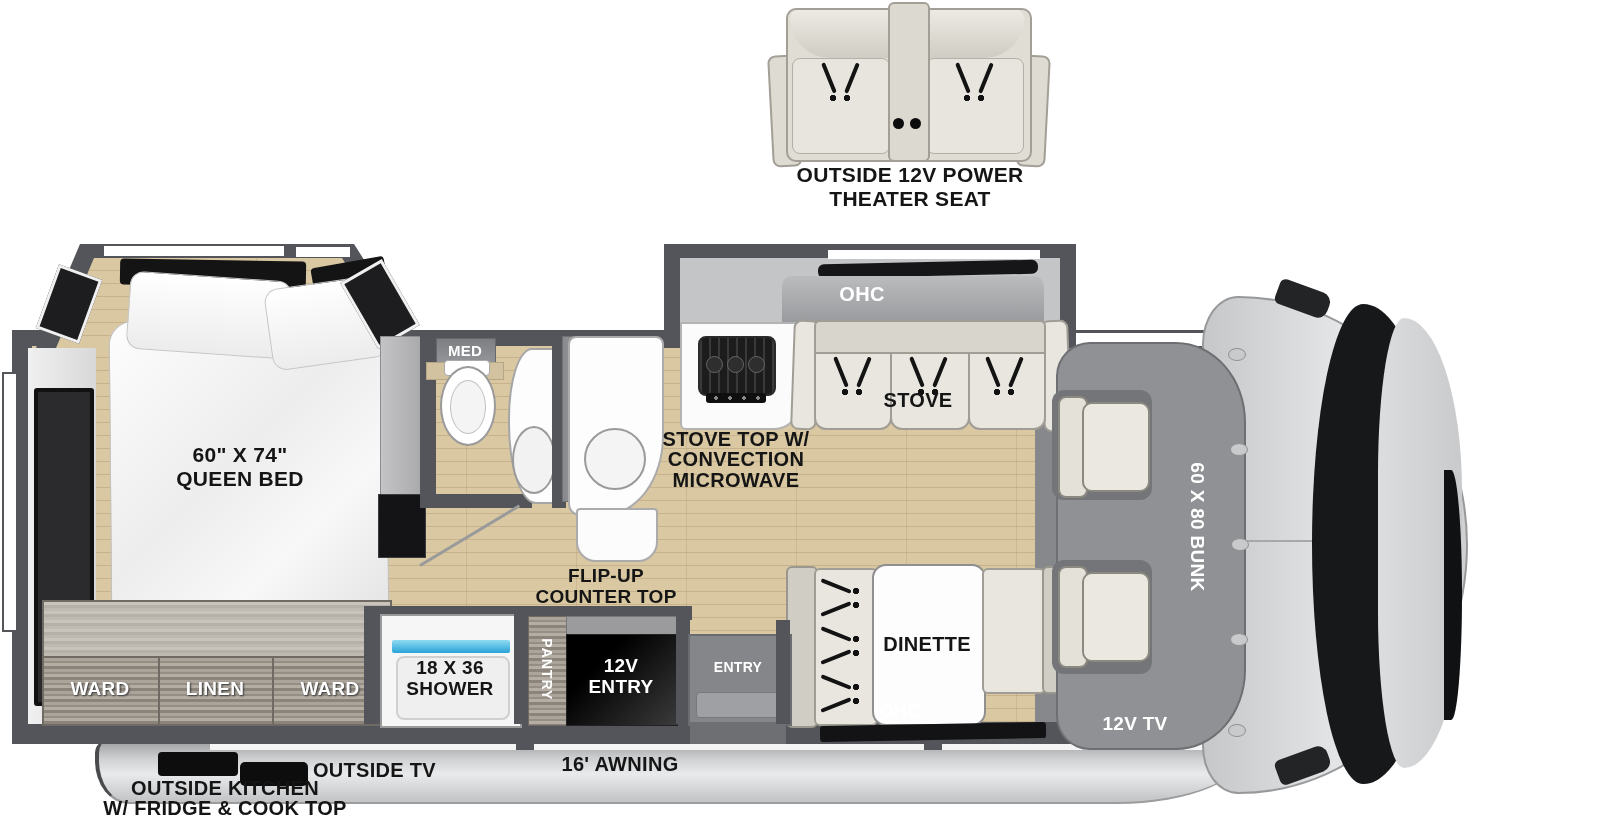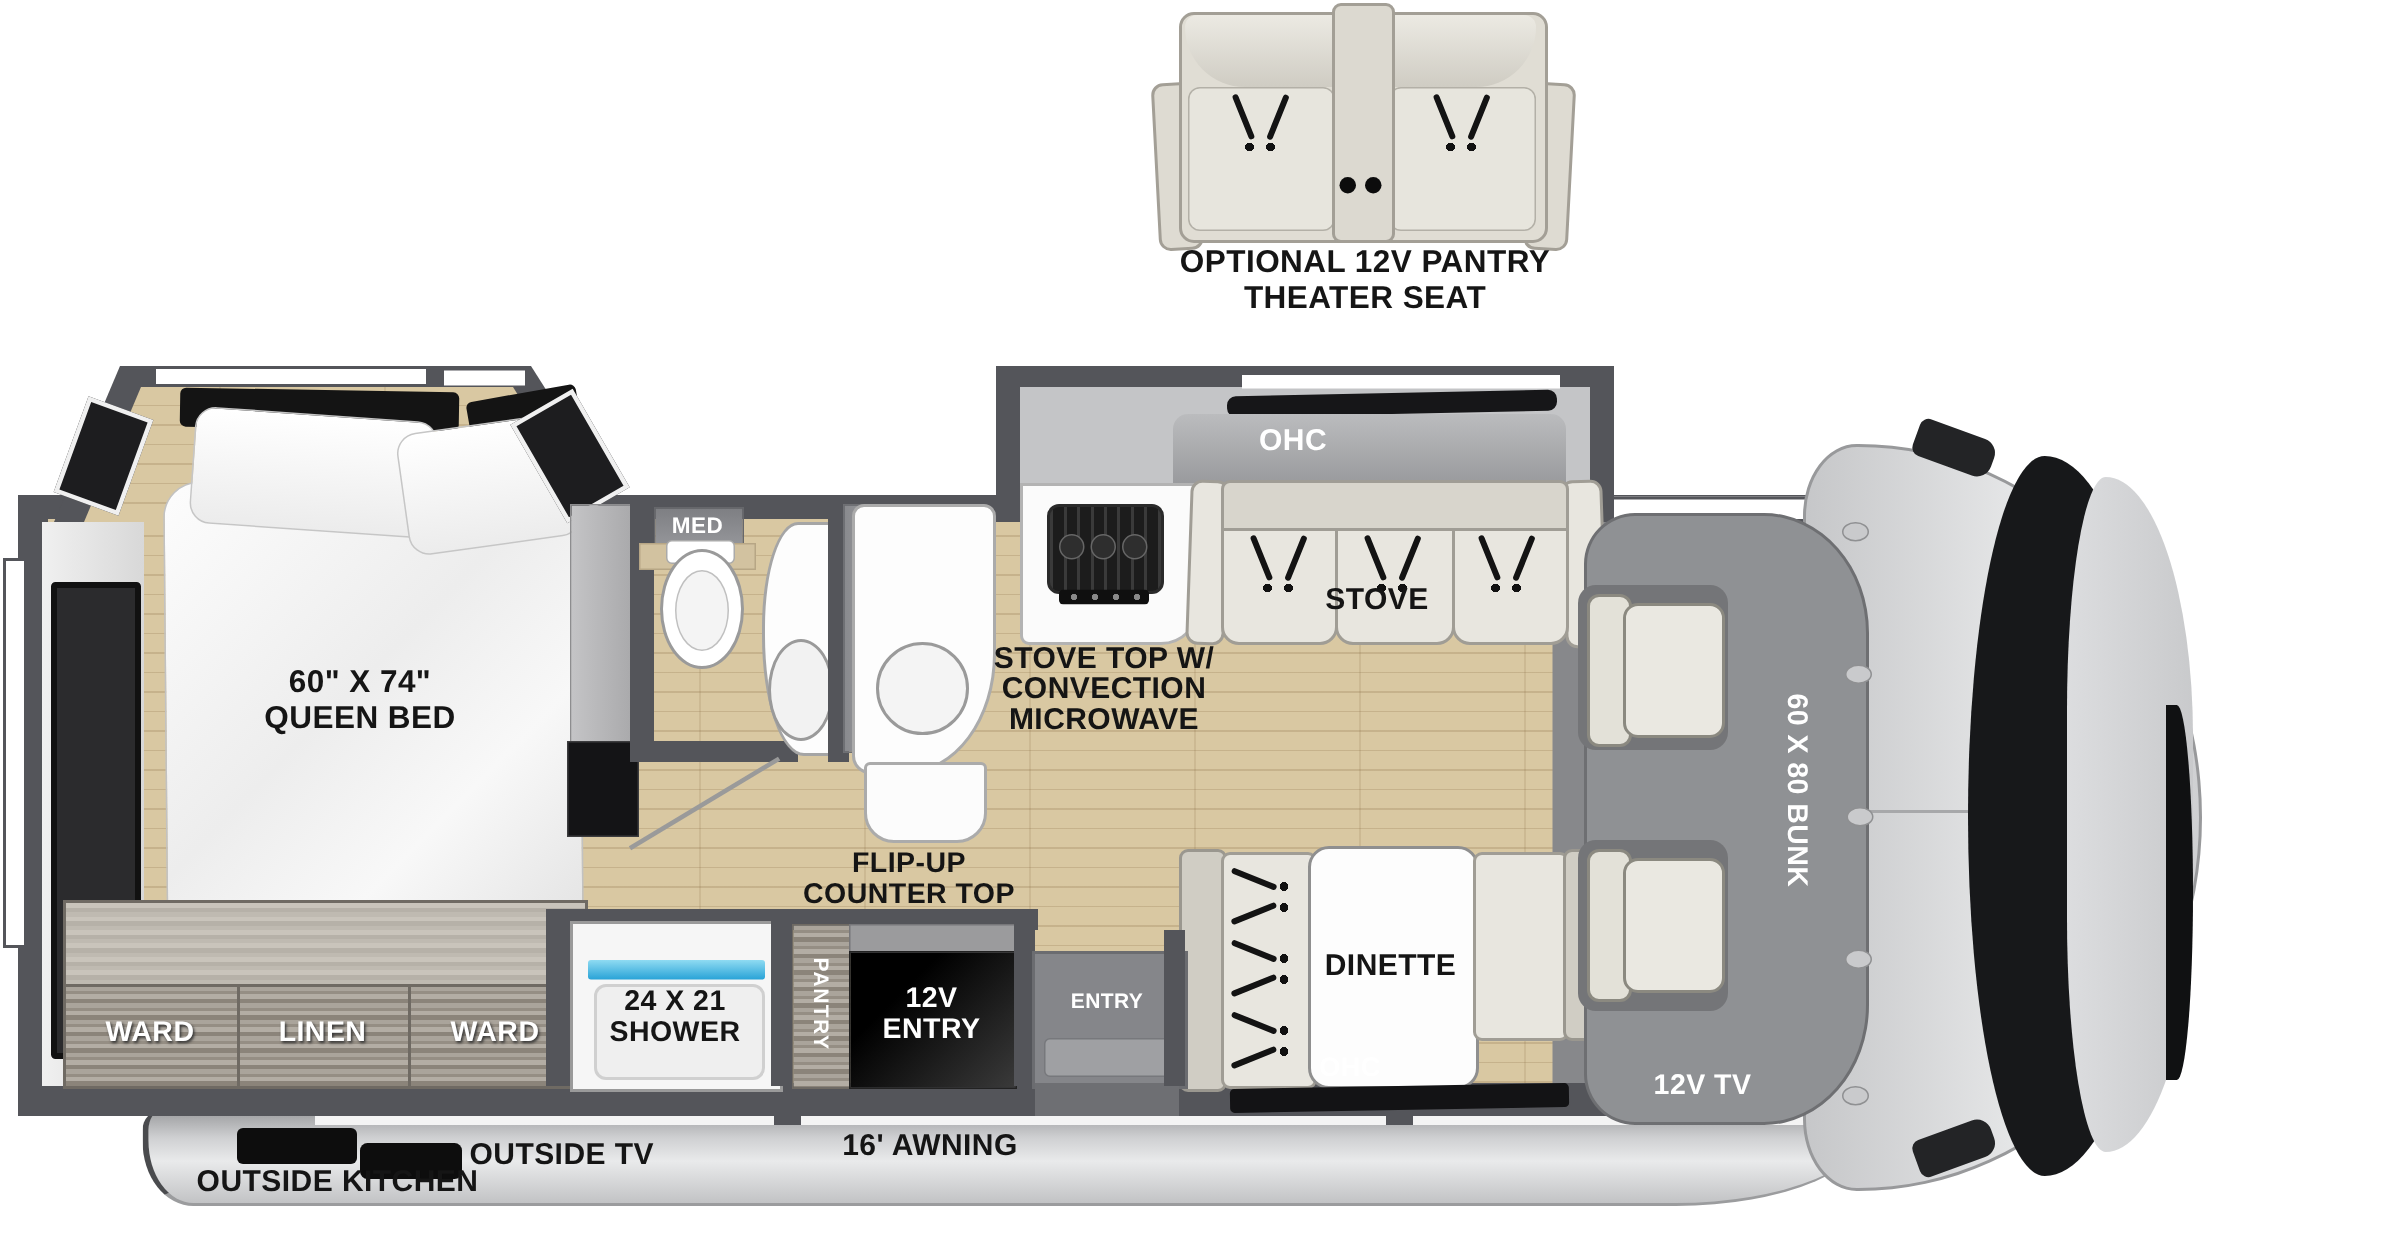--- a/index.html
+++ b/index.html
@@ -28,20 +28,21 @@
 <div id="stage">
 
   <div class="a" style="left:95px;top:740px;width:1150px;height:62px;
               background:linear-gradient(180deg,#9a9b9d 0,#cfd0d2 30%,#e9eaeb 55%,#c2c3c5 100%);
               border-left:4px solid #4a4b4e;border-bottom:2px solid #9b9c9e;
               border-radius:14px 8px 140px 36px / 14px 8px 60px 46px;"></div>
   <div class="a" style="left:158px;top:752px;width:80px;height:24px;background:#0d0d0d;border-radius:4px;"></div>
   <div class="a" style="left:240px;top:762px;width:68px;height:24px;background:#0d0d0d;border-radius:5px;"></div>
   <div class="a lbl" style="left:312px;top:760px;width:125px;font-size:20px;">OUTSIDE TV</div>
   <div class="a lbl" style="left:120px;top:778px;width:210px;font-size:20px;">OUTSIDE KITCHEN</div>
+  <div class="a lbl" style="left:95px;top:798px;width:260px;font-size:20px;">W/ FRIDGE &amp; COOK TOP</div>
   <div class="a lbl" style="left:540px;top:754px;width:160px;font-size:20px;">16' AWNING</div>
   <div class="a" style="left:210px;top:744px;width:1026px;height:6px;background:#f4f4f4;"></div>
   <div class="a" style="left:516px;top:744px;width:18px;height:6px;background:#54555a;"></div>
   <div class="a" style="left:924px;top:744px;width:18px;height:6px;background:#54555a;"></div>
 
   <div class="a floor" style="left:26px;top:344px;width:1204px;height:380px;"></div>
   <div class="a" style="left:1035px;top:346px;width:200px;height:376px;background:#87888b;"></div>
   <div class="a wall" style="left:12px;top:330px;width:20px;height:412px;"></div>
   <div class="a wall" style="left:12px;top:722px;width:1236px;height:22px;"></div>
   <div class="a wall" style="left:12px;top:330px;width:664px;height:16px;"></div>
@@ -98,21 +99,21 @@
   <div class="a" style="left:512px;top:426px;width:40px;height:64px;background:#f2f2f2;border:2px solid #9a9a9a;border-radius:50%;"></div>
   <div class="a wall" style="left:552px;top:330px;width:14px;height:178px;"></div>
   <div class="a" style="left:562px;top:336px;width:60px;height:164px;background:linear-gradient(90deg,#898a8e,#b9babd);border:1px solid #6f7074;"></div>
   <div class="a lbl w" style="left:552px;top:404px;width:80px;font-size:17px;transform:rotate(90deg);">OHC</div>
   <div class="a" style="left:568px;top:336px;width:92px;height:176px;background:#fdfdfd;border:2px solid #ababab;
               border-radius:8px 8px 60px 12px / 8px 8px 80px 12px;"></div>
   <div class="a" style="left:584px;top:428px;width:58px;height:58px;background:#f4f4f4;border:2px solid #9a9a9a;border-radius:50%;"></div>
   <div class="a" style="left:576px;top:508px;width:78px;height:50px;background:#fcfcfc;border:2px solid #ababab;border-radius:4px 4px 20px 20px;"></div>
   <div class="a lbl" style="left:506px;top:566px;width:200px;font-size:19px;">FLIP-UP</div>
   <div class="a lbl" style="left:506px;top:587px;width:200px;font-size:19px;">COUNTER TOP</div>
-  <div class="a lbl" style="left:382px;top:658px;width:136px;font-size:19px;z-index:6;">24 X 21</div>
+  <div class="a lbl" style="left:382px;top:658px;width:136px;font-size:19px;z-index:6;">18 X 36</div>
   <div class="a lbl" style="left:382px;top:679px;width:136px;font-size:19px;z-index:6;">SHOWER</div>
 
   <div class="a wall" style="left:664px;top:244px;width:412px;height:104px;"></div>
   <div class="a" style="left:680px;top:258px;width:380px;height:90px;background:#c4c5c7;"></div>
   <div class="a" style="left:828px;top:250px;width:212px;height:9px;background:#ffffff;"></div>
   <div class="a" style="left:818px;top:262px;width:220px;height:14px;background:#161618;border-radius:6px;transform:rotate(-1.2deg);"></div>
   <div class="a" style="left:782px;top:276px;width:262px;height:62px;background:linear-gradient(180deg,#bbbcbe,#8e8f92);border-radius:10px 10px 0 0;"></div>
   <div class="a lbl w" style="left:822px;top:284px;width:80px;font-size:20px;">OHC</div>
 
   <div class="a" style="left:680px;top:322px;width:116px;height:104px;background:#fbfbfb;border:2px solid #b3b3b3;border-radius:0 0 26px 6px;"></div>
@@ -208,17 +209,17 @@
     <div class="a" style="left:248px;top:55px;width:26px;height:108px;background:#dedbd2;border:2px solid #a39f96;border-radius:8px;transform:rotate(3deg);"></div>
     <div class="a" style="left:16px;top:8px;width:242px;height:150px;background:#e0ddd4;border:2px solid #a39f96;border-radius:10px;"></div>
     <div class="a" style="left:20px;top:10px;width:234px;height:48px;background:linear-gradient(180deg,#eceae3,#cfccc3);border-radius:8px 8px 40px 40px;"></div>
     <div class="a" style="left:22px;top:58px;width:96px;height:94px;background:#e7e5dd;border:1px solid #b3b0a7;border-radius:8px;"></div>
     <div class="a" style="left:156px;top:58px;width:96px;height:94px;background:#e7e5dd;border:1px solid #b3b0a7;border-radius:8px;"></div>
     <div class="a" style="left:118px;top:2px;width:38px;height:156px;background:#dcd9d0;border:2px solid #a39f96;border-radius:6px;"></div>
     <div class="a" style="left:123px;top:118px;width:11px;height:11px;background:#0c0c0c;border-radius:50%;"></div>
     <div class="a" style="left:140px;top:118px;width:11px;height:11px;background:#0c0c0c;border-radius:50%;"></div>
     <i class="vm" style="left:48px;top:62px;"></i>
     <i class="vm" style="left:182px;top:62px;"></i>
-    <div class="a lbl" style="left:0;top:164px;width:280px;font-size:21px;">OPTIONAL 12V PANTRY</div>
+    <div class="a lbl" style="left:0;top:164px;width:280px;font-size:21px;">OUTSIDE 12V POWER</div>
     <div class="a lbl" style="left:0;top:188px;width:280px;font-size:21px;">THEATER SEAT</div>
   </div>
 
 </div>
 
 </body></html>

